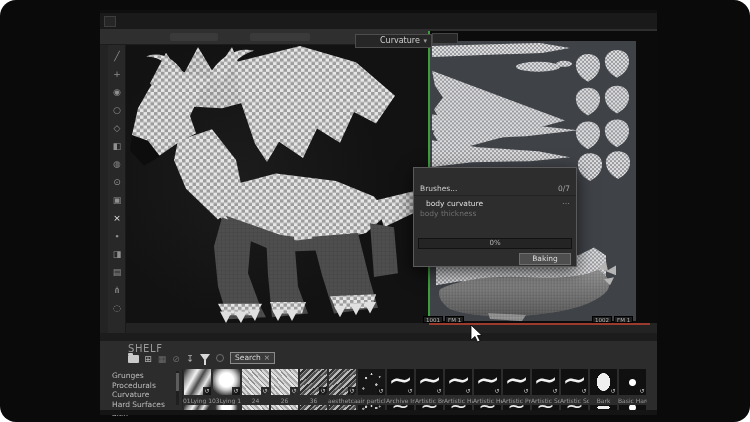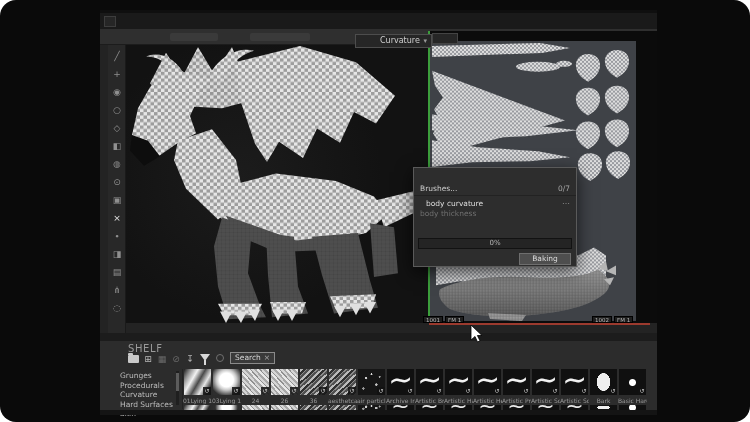--- a/index.html
+++ b/index.html
@@ -47,21 +47,21 @@
   .sicon.dim{color:#6a6a6a;}
   #folder-ic{position:absolute;left:28px;top:4px;width:11px;height:8px;background:#c9c9c9;border-radius:1px;}
   #folder-ic:before{content:"";position:absolute;left:0;top:-2px;width:5px;height:2px;background:#c9c9c9;border-radius:1px 1px 0 0;}
   #funnel-ic{position:absolute;left:100px;top:3px;width:0;height:0;border-left:5px solid transparent;border-right:5px solid transparent;border-top:7px solid #d8d8d8;}
   #funnel-ic:after{content:"";position:absolute;left:-1px;top:-1px;width:2px;height:5px;background:#d8d8d8;}
   #circle-ic{position:absolute;left:116px;top:3px;width:8px;height:8px;border:1px solid #6f6f6f;border-radius:50%;}
   #type-chip{position:absolute;left:130px;top:1px;height:12px;background:#3a3a3a;border:1px solid #8a8a8a;color:#d8d8d8;font-size:7.5px;line-height:10px;padding:0 4px;}
   #type-chip .x{color:#aaaaaa;margin-left:3px;}
   #search-input{position:absolute;left:180px;top:1px;width:110px;height:12px;background:transparent;border:0;color:#9a9a9a;font-size:7.5px;font-family:"DejaVu Sans",sans-serif;outline:none;}
   #search-input::placeholder{color:#7a7a7a;}
-  #cats{position:absolute;left:20px;top:30px;width:50px;}
+  #cats{position:absolute;left:12px;top:30px;width:50px;}
   .cat{color:#bdbdbd;font-size:7.5px;line-height:9.5px;white-space:nowrap;}
   #cat-scroll{position:absolute;left:76px;top:30px;width:3px;height:34px;background:#1f1f1f;}
   #cat-scroll .thumbbar{position:absolute;left:0;top:2px;width:3px;height:18px;background:#5c5c5c;}
   #shelf-divider{position:absolute;left:82px;top:28px;width:1px;height:40px;background:#222;}
   
   .thumb{position:absolute;top:28px;width:27px;height:26px;background:#181818;overflow:hidden;}
   .thumb:before{content:"↺";position:absolute;right:0;bottom:0;width:8px;height:8px;background:rgba(18,18,18,.85);color:#cccccc;font-size:6px;line-height:8px;text-align:center;z-index:2;}
   .tlabel{position:absolute;top:56px;width:29px;color:#9a9a9a;font-size:6px;line-height:8px;text-align:center;white-space:nowrap;overflow:hidden;}
   .sliver{position:absolute;top:64px;width:27px;height:5px;overflow:hidden;}
   [data-kind="wave"]{background:linear-gradient(120deg,#1c1c1c 0%,#9a9a9a 18%,#f2f2f2 34%,#4a4a4a 52%,#e6e6e6 70%,#2a2a2a 88%);}

